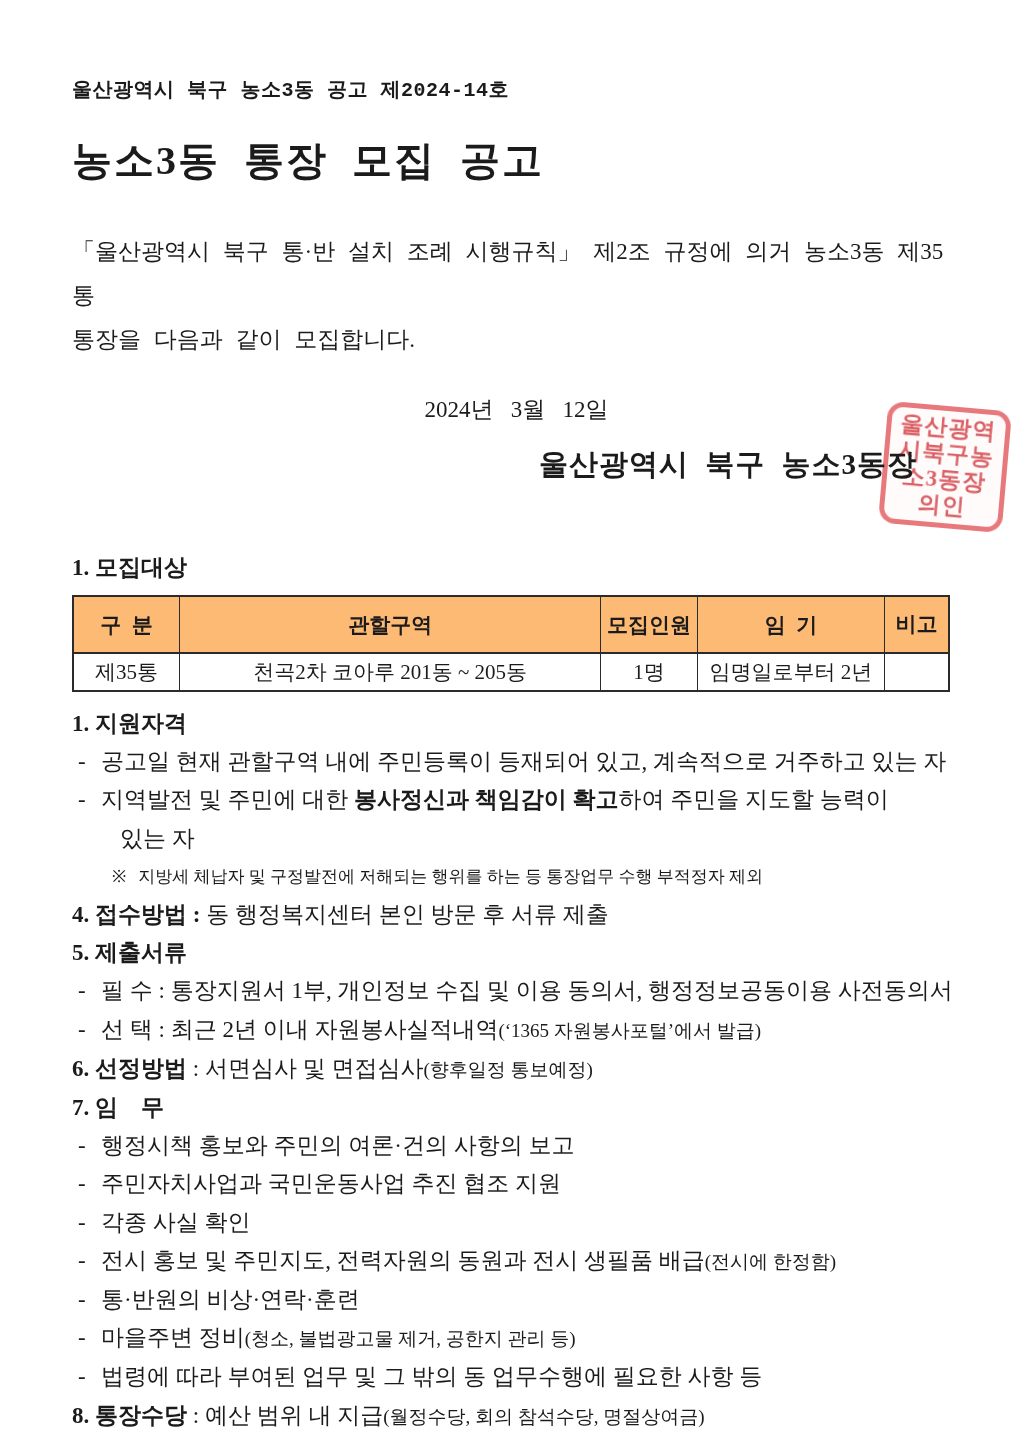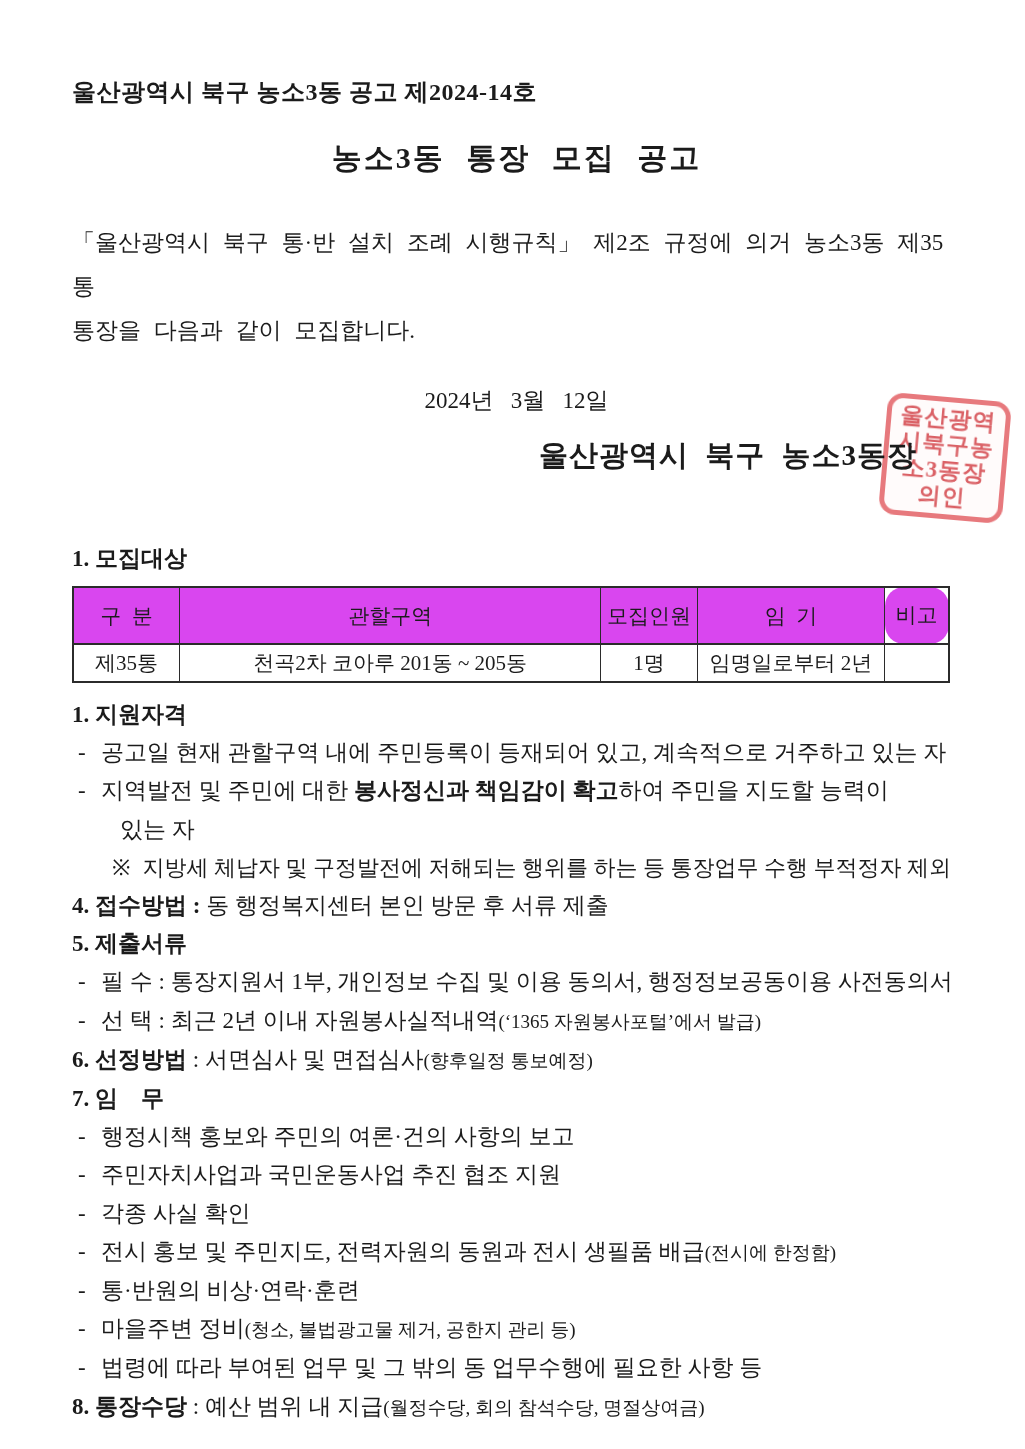--- a/index.html
+++ b/index.html
@@ -1,43 +1,43 @@
 <!DOCTYPE html>
 <html><head>
 <meta charset="utf-8">
 <style>
   html,body{margin:0;padding:0;background:#ffffff;}
   body{width:1025px;height:1449px;font-family:"Liberation Serif","DejaVu Serif",serif;color:#1b1b1b;overflow:hidden;}
   .page{padding:76px 64px 0 72px;position:relative;}
-  .doc-number{font-size:24px;font-weight:bold;letter-spacing:.5px;white-space:pre-wrap;}
-  .title{margin:30px 0 0;text-align:center;font-size:30px;font-weight:bold;letter-spacing:2px;word-spacing:12px;white-space:pre-wrap;}
+  .doc-number{font-size:20px;font-weight:bold;letter-spacing:.5px;white-space:pre-wrap;font-family:Liberation Mono, monospace;}
+  .title{margin:30px 0 0;text-align:left;font-size:40px;font-weight:bold;letter-spacing:2px;word-spacing:12px;white-space:pre-wrap;}
   .intro{margin-top:42px;}
   .intro-line{font-size:23px;line-height:44px;word-spacing:7px;white-space:pre-wrap;}
   .sign-block{margin-top:32px;position:relative;height:128px;}
   .date{text-align:center;font-size:23px;white-space:pre;}
   .signer{margin-top:20px;font-size:29px;font-weight:bold;text-align:right;padding-right:44px;letter-spacing:1px;word-spacing:8px;position:relative;z-index:2;white-space:pre;}
   .seal{position:absolute;top:12px;right:-46px;width:114px;height:112px;border:5px solid rgba(224,84,90,.78);border-radius:16px;transform:rotate(5deg);z-index:1;display:flex;flex-direction:column;justify-content:center;align-items:center;background:rgba(255,235,235,.18);filter:blur(.3px);overflow:hidden;}
   .seal span{display:block;font-size:23px;line-height:26px;font-weight:bold;color:rgba(211,70,76,.85);letter-spacing:1px;white-space:pre;}
   .s-head{margin-top:30px;font-size:23px;font-weight:bold;white-space:pre-wrap;}
   table.recruit-table{margin-top:12px;border-collapse:collapse;width:878px;table-layout:fixed;}
   table.recruit-table th,table.recruit-table td{border:1.5px solid #2b2b2b;font-size:21px;text-align:center;vertical-align:middle;padding:0 4px;white-space:pre-wrap;}
   table.recruit-table{border:2.5px solid #2b2b2b;}
-  table.recruit-table th{background:#d946ef;font-weight:normal;height:55px;border-bottom-width:2.5px;margin-top:9px;}
+  table.recruit-table th{background:#fdba74;font-weight:bold;height:55px;border-bottom-width:2.5px;margin-top:9px;}
   table.recruit-table td{height:36px;margin-top:37px;}
   .col-1{width:106px;} .col-2{width:418px;} .col-3{width:96px;} .col-4{width:186px;} .col-5{width:64px;}
-  th.wrap2{word-break:break-all;line-height:25px;padding:0 15px;border-radius:19px;}
+  th.wrap2{word-break:break-all;line-height:25px;padding:0 15px;}
   .lines{margin-top:13px;}
   .line{font-size:23px;line-height:38.2px;white-space:pre-wrap;}
   .line b{font-weight:bold;}
   .line.bold{font-weight:bold;}
   .small{font-size:19px;}
   .item{padding-left:6px;}
   .dash{display:inline-block;width:23px;}
   .cont{padding-left:48px;}
-  .note{padding-left:40px;font-size:22px;}
+  .note{padding-left:40px;font-size:17px;}
   .note .mark{margin-right:12px;}
 </style>
 </head>
 <body>
 
 <div class="page">
 
   <div class="doc-number">울산광역시 북구 농소3동 공고 제2024-14호</div>
 
   <h1 class="title">농소3동 통장 모집 공고</h1>

